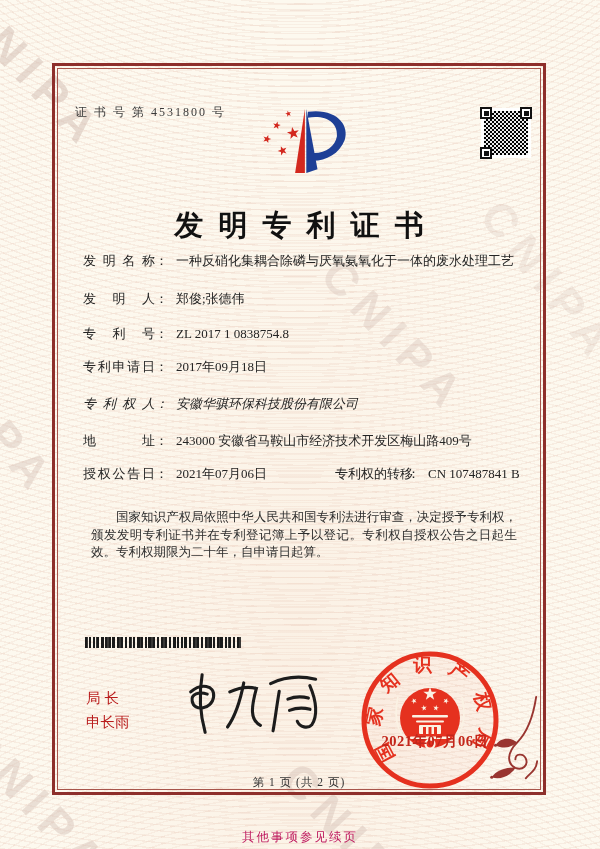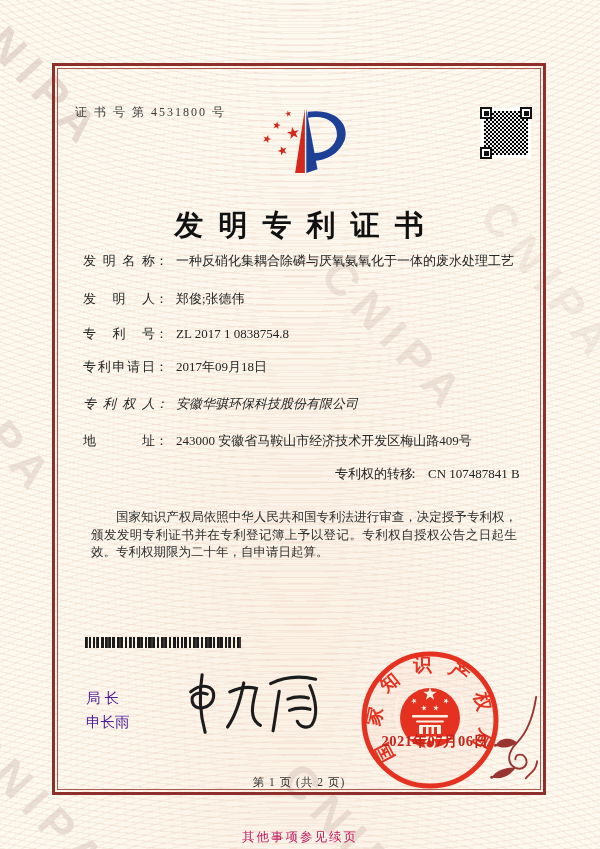--- a/index.html
+++ b/index.html
@@ -61,21 +61,21 @@
   .bodytext p{margin:16px;text-indent:2em;}
 
   .barcode{position:absolute;left:30px;top:571px;width:156px;height:11px;
     background:
       repeating-linear-gradient(90deg,#1a1a1a 0 2px,transparent 2px 4px),
       repeating-linear-gradient(90deg,#1a1a1a 0 1px,transparent 1px 9px),
       repeating-linear-gradient(90deg,rgba(25,25,25,.85) 0 3px,transparent 3px 11px);}
 
   .director{position:absolute;left:31px;top:620px;
     font-family:"Liberation Sans","DejaVu Sans",sans-serif;
-    font-size:14.5px;color:#4c1d95;line-height:24px;}
+    font-size:14.5px;color:#b91c1c;line-height:24px;}
   .signature{position:absolute;left:123px;top:600px;width:150px;height:72px;}
 
   .seal{position:absolute;left:303px;top:579px;width:150px;height:150px;}
   .seal-agency-text{font-size:18.5px;font-weight:700;letter-spacing:15px;fill:#e5311f;
     font-family:"Liberation Serif","DejaVu Serif",serif;}
   .sealdate{position:absolute;left:309px;top:666px;width:142px;text-align:center;
     font-size:14.5px;font-weight:700;color:#c3261b;letter-spacing:0.5px;white-space:nowrap;}
 
   .flourish{position:absolute;right:4px;bottom:6px;width:52px;height:92px;}
 
@@ -134,20 +134,23 @@
   <div class="row r4">
     <span class="lbl">专利申请日</span><span class="colon">：</span><span>2017年09月18日</span>
   </div>
   <div class="row r5">
     <span class="lbl">专利权人</span><span class="colon">：</span><span>安徽华骐环保科技股份有限公司</span>
   </div>
   <div class="row r6">
     <span class="lbl">地址</span><span class="colon">：</span><span>243000 安徽省马鞍山市经济技术开发区梅山路409号</span>
   </div>
   <div class="row r7">
+    <span>
+      <span class="lbl">授权公告日</span><span class="colon">：</span><span>2021年07月06日</span>
+    </span>
     <span class="grp2">
       <span class="lbl">专利权的转移</span><span class="colon">：</span><span>CN 107487841 B</span>
     </span>
   </div>
 
   <div class="bodytext">
     <p>国家知识产权局依照中华人民共和国专利法进行审查，决定授予专利权，颁发发明专利证书并在专利登记簿上予以登记。专利权自授权公告之日起生效。专利权期限为二十年，自申请日起算。</p>
   </div>
 
   <div class="barcode"></div>

